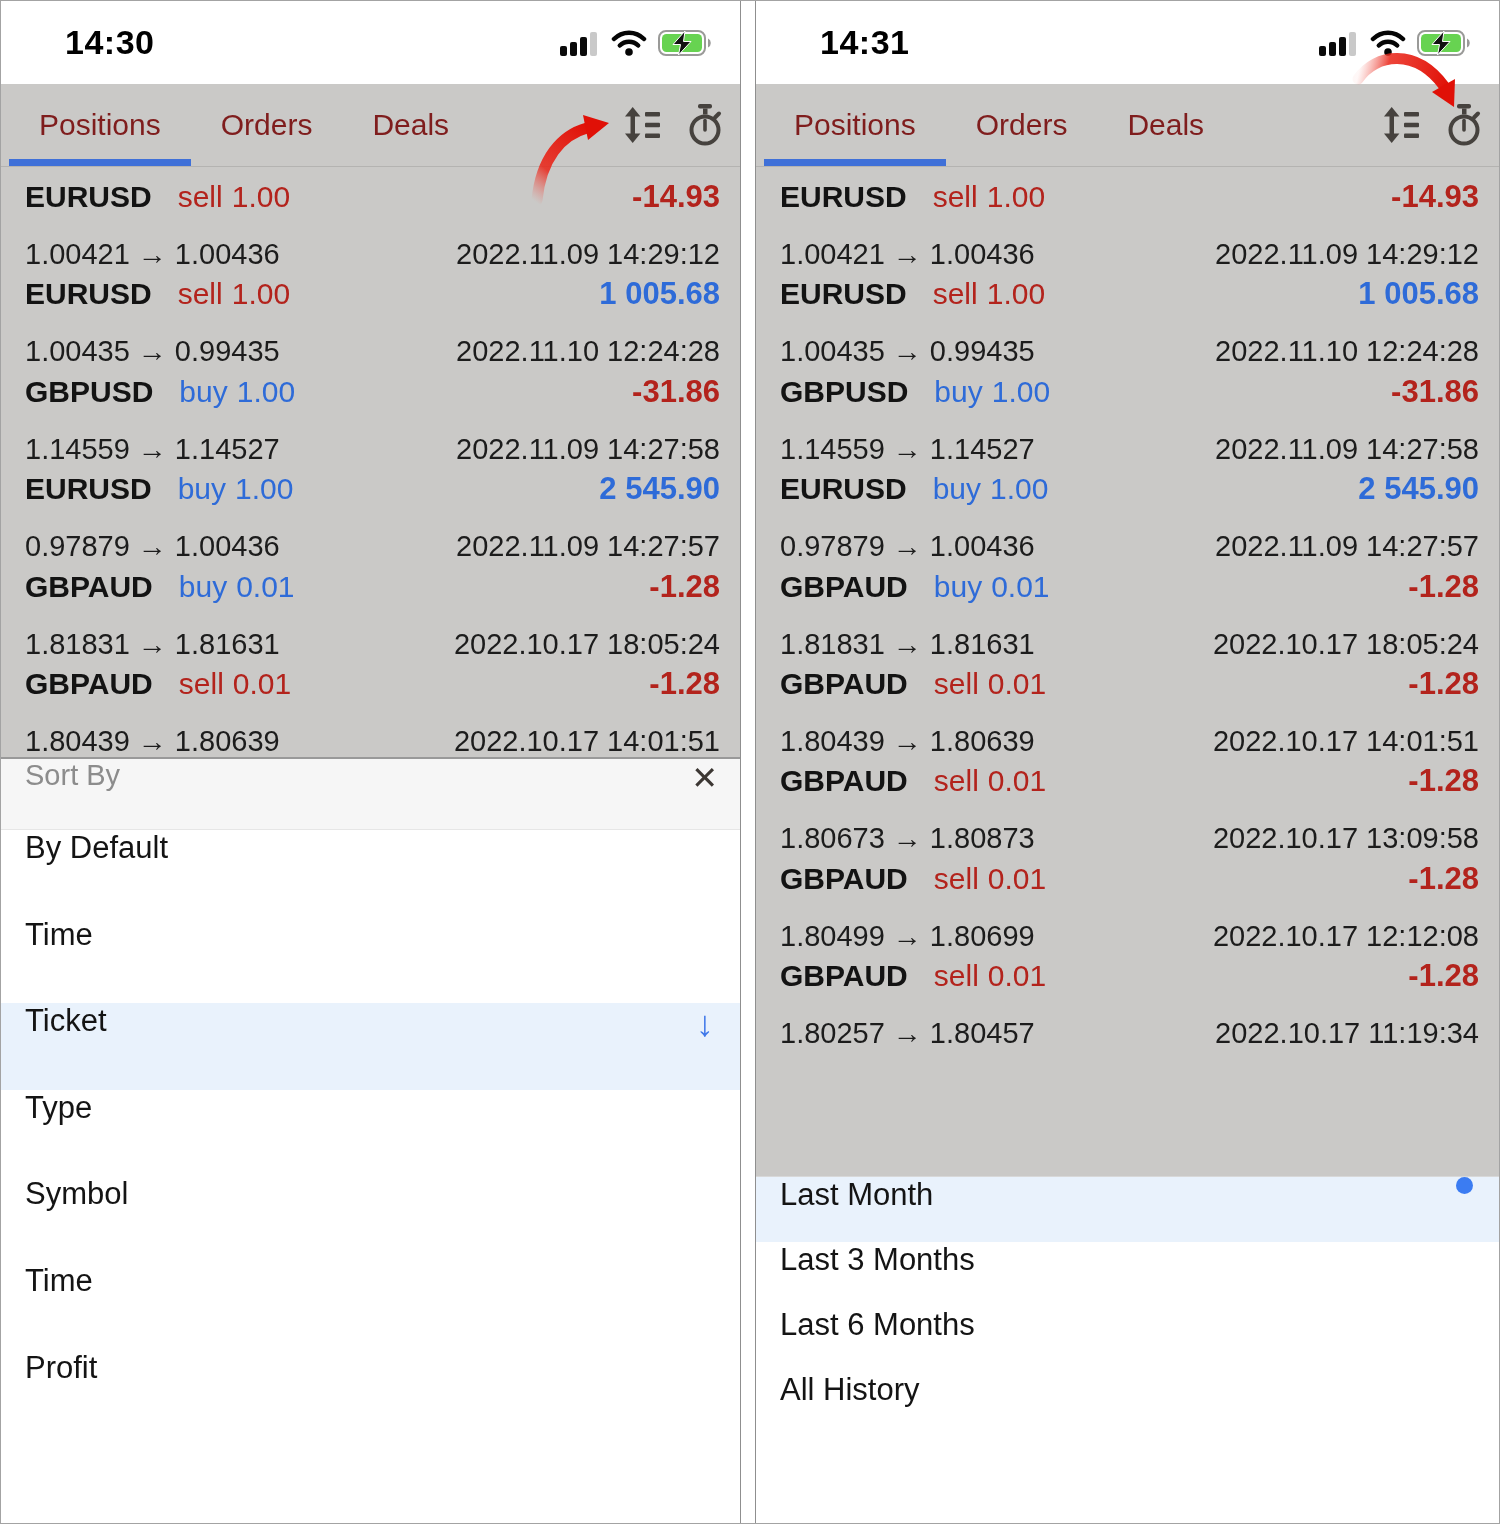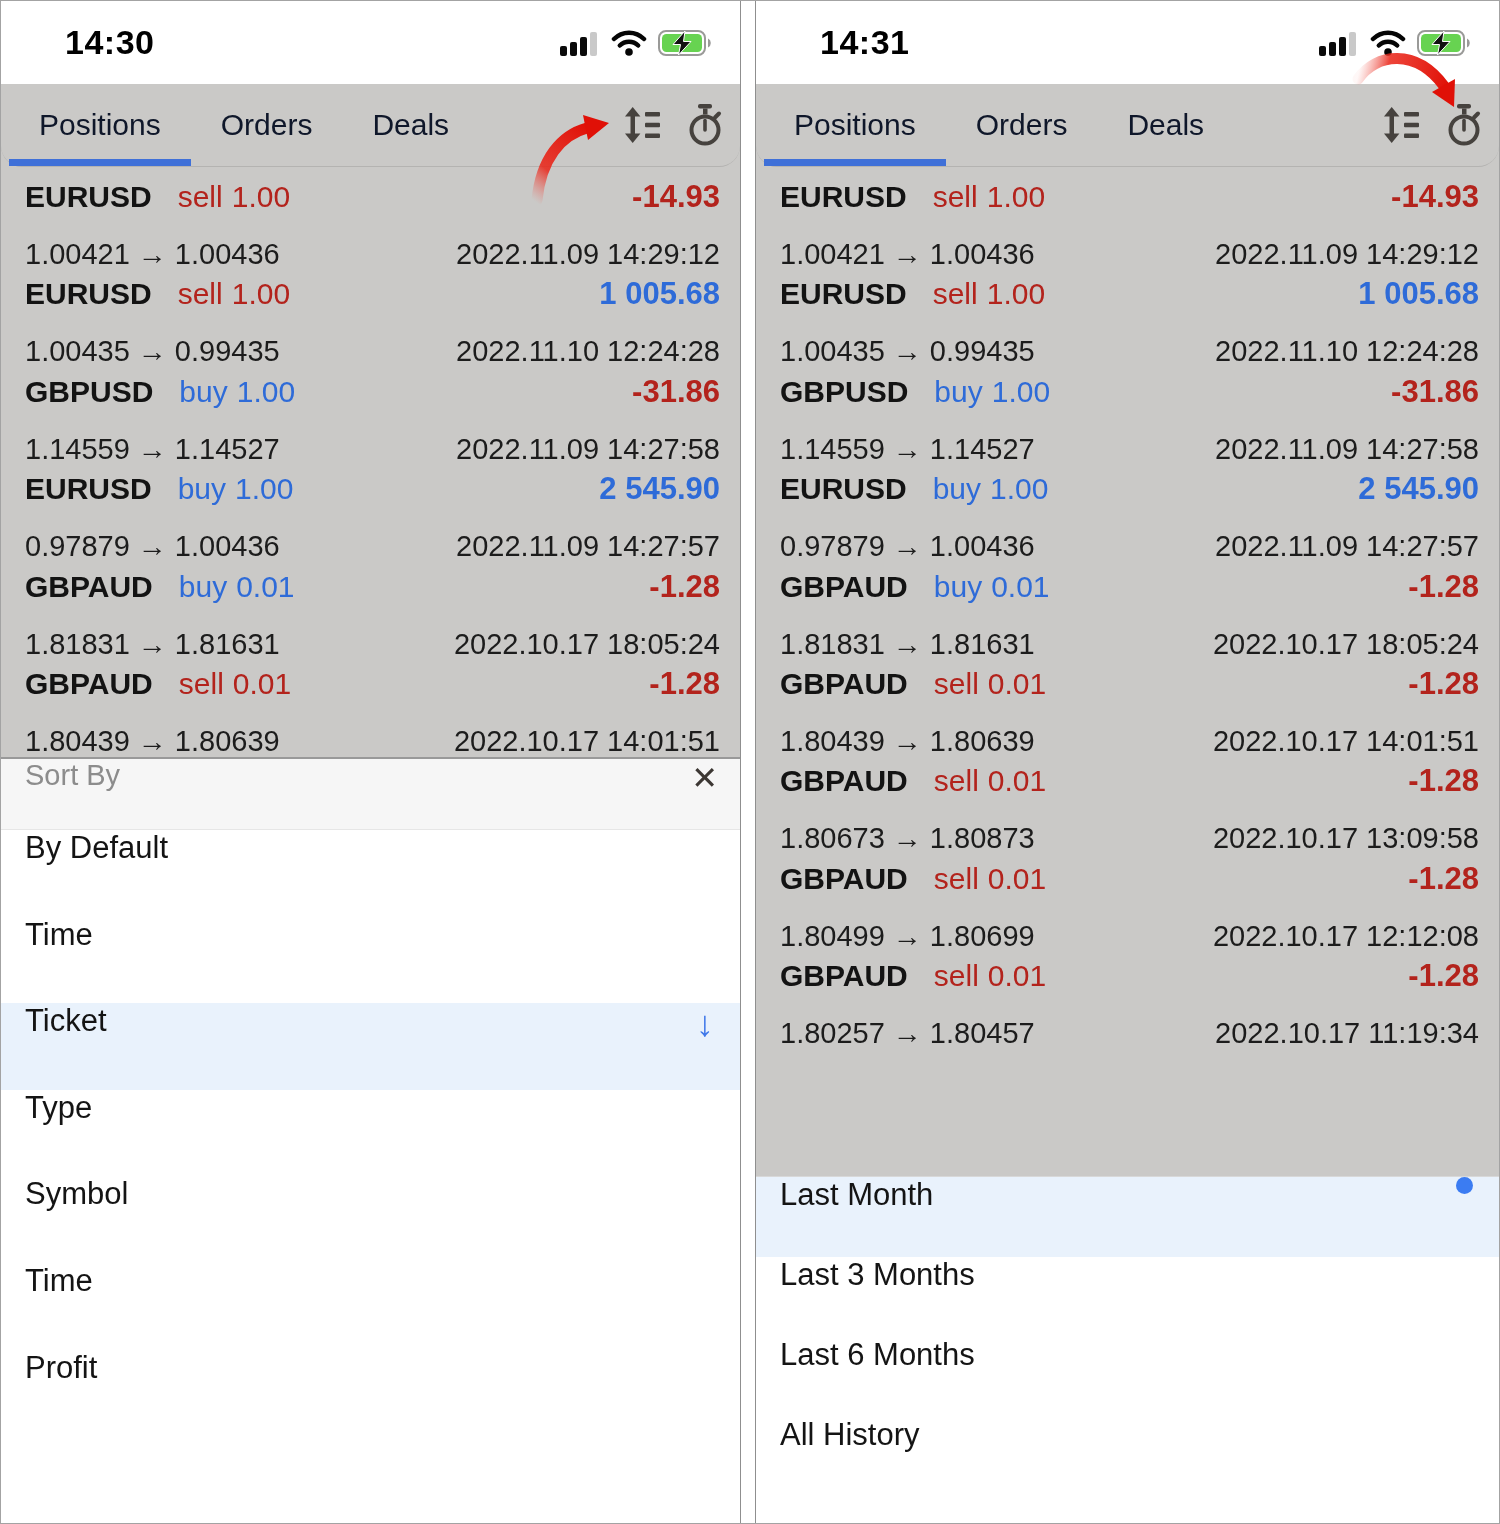--- a/index.html
+++ b/index.html
@@ -9,21 +9,21 @@
   .panel.left{border-right:1px solid #8f8f8f;}
   .panel.right{border-left:1px solid #8f8f8f;flex:1;}
   .seam{width:14px;flex:none;background:#fff;}
 
   
   .statusbar{height:83px;flex:none;background:#fff;display:flex;align-items:center;padding:0 26px 0 64px;box-sizing:border-box;justify-content:space-between;}
   .time{font-size:34px;font-weight:700;color:#000;letter-spacing:.5px;}
   .st-icons{margin-left:auto;display:flex;align-items:center;gap:11px;}
 
   
-  .tabbar{height:83px;flex:none;background:var(--list_bg);border-bottom:1px solid #b4b3b1;box-sizing:border-box;display:flex;align-items:center;padding-left:8px;position:relative;font-size:30px;color:#0f172a;border-radius:21px;}
+  .tabbar{height:83px;flex:none;background:var(--list_bg);border-bottom:1px solid #b4b3b1;box-sizing:border-box;display:flex;align-items:center;padding-left:8px;position:relative;font-size:30px;color:#7f1d1d;}
   .tab{height:100%;display:flex;align-items:center;padding:0 30px;position:relative;cursor:default;}
   .tab.active::after{content:"";position:absolute;left:0;right:0;bottom:0;height:7px;background:var(--tab_underline);}
   .tb-icons{position:absolute;right:16px;top:0;height:100%;display:flex;align-items:center;gap:26px;}
 
   
   .plist{flex:1;min-height:0;background:var(--list_bg);}
   .prow{height:97.4px;box-sizing:border-box;padding:13px 20px 0 24px;display:flex;flex-direction:column;gap:25px;}
   .prow-l1{display:flex;align-items:baseline;font-size:30px;line-height:1.1;}
   .psym{font-weight:700;color:#131313;}
   .pside{margin-left:26px;}
@@ -41,21 +41,21 @@
   .sheet{height:766px;flex:none;background:#fff;border-top:2px solid #999;box-sizing:border-box;}
   .sheet-header{height:71px;background:#f6f6f6;display:flex;align-items:flex-start;padding:0 22px 0 24px;box-sizing:border-box;border-bottom:1px solid #e6e6e6;}
   .sheet-title{font-size:29px;color:#8c8c8c;}
   .sheet-close{margin-left:auto;font-size:32px;color:#3c3733;font-weight:700;cursor:default;}
   .sheet-item,.menu-item{height:86.6px;box-sizing:border-box;display:flex;padding:0 26px 0 24px;font-size:31px;color:#141414;background:#fff;}
   .sheet-item.selected,.menu-item.selected{background:var(--selected_bg);}
   .sheet-arrow{margin-left:auto;color:#3f78e9;font-size:36px;}
 
   
   .pmenu{height:347px;flex:none;background:#fff;border-top:1px solid #d8d8d8;box-sizing:border-box;}
-  .menu-item{height:80px;}
+  .menu-item{height:65px;}
   .menu-dot{margin-left:auto;width:17px;height:17px;border-radius:50%;background:var(--dot_blue);}
 
   
   .arrow-overlay{position:absolute;top:0;left:0;pointer-events:none;z-index:5;}
 
   .icon{display:block;}
 </style>
 </head>
 <body>
 

